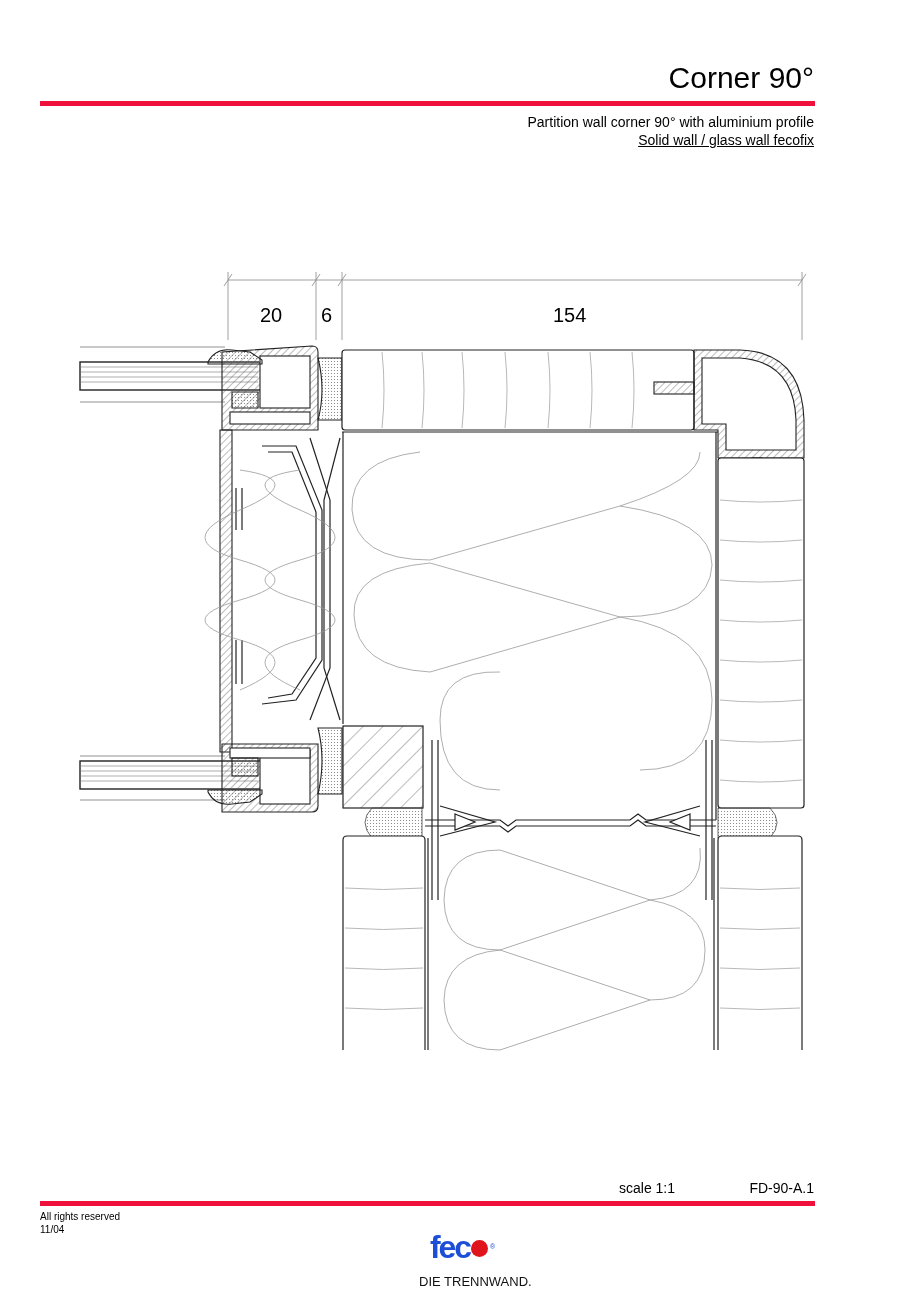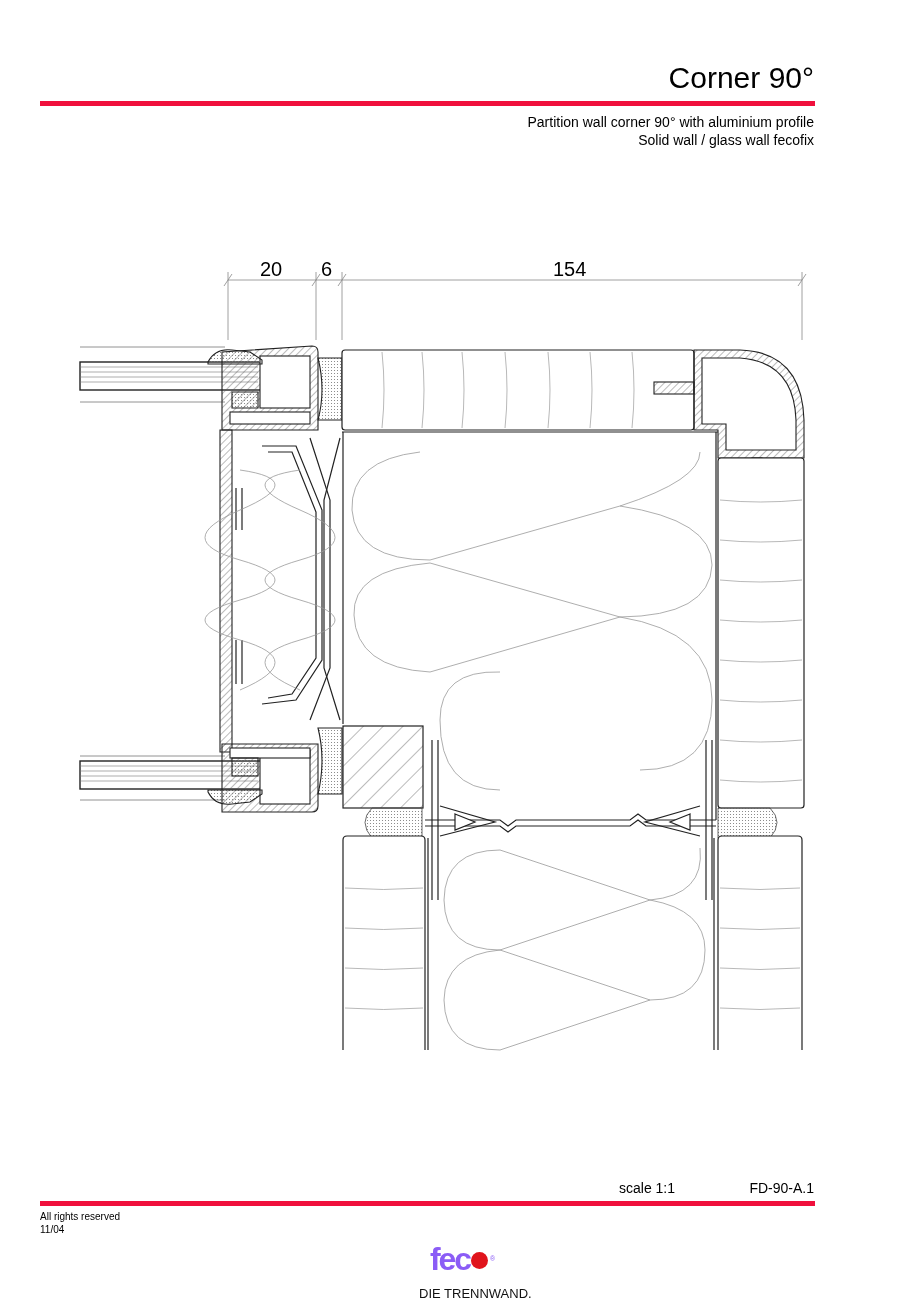--- a/index.html
+++ b/index.html
@@ -5,34 +5,34 @@
   html, body { margin: 0; padding: 0; background: #ffffff; }
   body { width: 919px; height: 1301px; position: relative; overflow: hidden; font-family: "Liberation Sans", sans-serif; color: #000; }
   .abs { position: absolute; }
   .title { right: 105px; top: 60px; font-size: 30px; line-height: 36px; text-align: left; white-space: nowrap; }
   .redline { left: 40px; height: 5px; background: #f0103c; }
   .sub { right: 105px; font-size: 14px; line-height: 18px; white-space: nowrap; }
   .foot-small { left: 40px; font-size: 10px; line-height: 13px; white-space: nowrap; }
   .scale { left: 587px; top: 1180px; font-size: 14px; white-space: nowrap; margin-left: 32px; }
   .code { right: 105px; top: 1180px; font-size: 14px; white-space: nowrap; }
   .logo { left: 419px; top: 1232px; width: 80px; text-align: center; }
-  .logo-word { font-family: "Liberation Sans", sans-serif; font-weight: bold; font-size: 32px; letter-spacing: -2px; line-height: 30px; color: #8b5cf6; position: relative; display: inline-block; margin-top: 12px; }
+  .logo-word { font-family: "Liberation Sans", sans-serif; font-weight: bold; font-size: 32px; letter-spacing: -2px; line-height: 30px; color: #1d4ed8; position: relative; display: inline-block; }
   .logo-dot { display: inline-block; width: 17px; height: 17px; border-radius: 50%; background: #e0141c; vertical-align: 1px; margin-left: 1px; }
   .logo-reg { font-size: 7px; position: absolute; right: -7px; top: 0; letter-spacing: 0; font-weight: normal; }
   .logo-tag { font-size: 13px; letter-spacing: 0; color: #111; margin-top: 12px; white-space: nowrap; }
-  .dimlabel { font-size: 20px; line-height: 22px; }
+  .dimlabel { font-size: 20px; line-height: 22px; margin-top: 46px; }
   svg.drawing { position: absolute; left: 0; top: 0; }
 </style>
 </head>
 <body>
 
 <div class="abs title">Corner 90°</div>
 <div class="abs redline" style="top:101px; width:775px;"></div>
 <div class="abs sub" style="top:113px;">Partition wall corner 90° with aluminium profile</div>
-<div class="abs sub" style="top:131px;">Solid wall / glass wall fecofix</div>
+<div class="abs sub" style="top:131px;text-decoration:underline;">Solid wall / glass wall fecofix</div>
 
 <svg class="drawing" width="919" height="1301" viewBox="0 0 919 1301" xmlns="http://www.w3.org/2000/svg">
   <defs>
     <pattern id="hatch" patternUnits="userSpaceOnUse" width="5" height="5" patternTransform="rotate(45)">
       <line x1="0" y1="0" x2="0" y2="5" stroke="#555" stroke-width="0.8"></line>
     </pattern>
     <pattern id="wood" patternUnits="userSpaceOnUse" width="14" height="14" patternTransform="rotate(45)">
       <line x1="0" y1="0" x2="0" y2="14" stroke="#555" stroke-width="0.8"></line>
     </pattern>
     <pattern id="dots" patternUnits="userSpaceOnUse" width="3" height="3">

